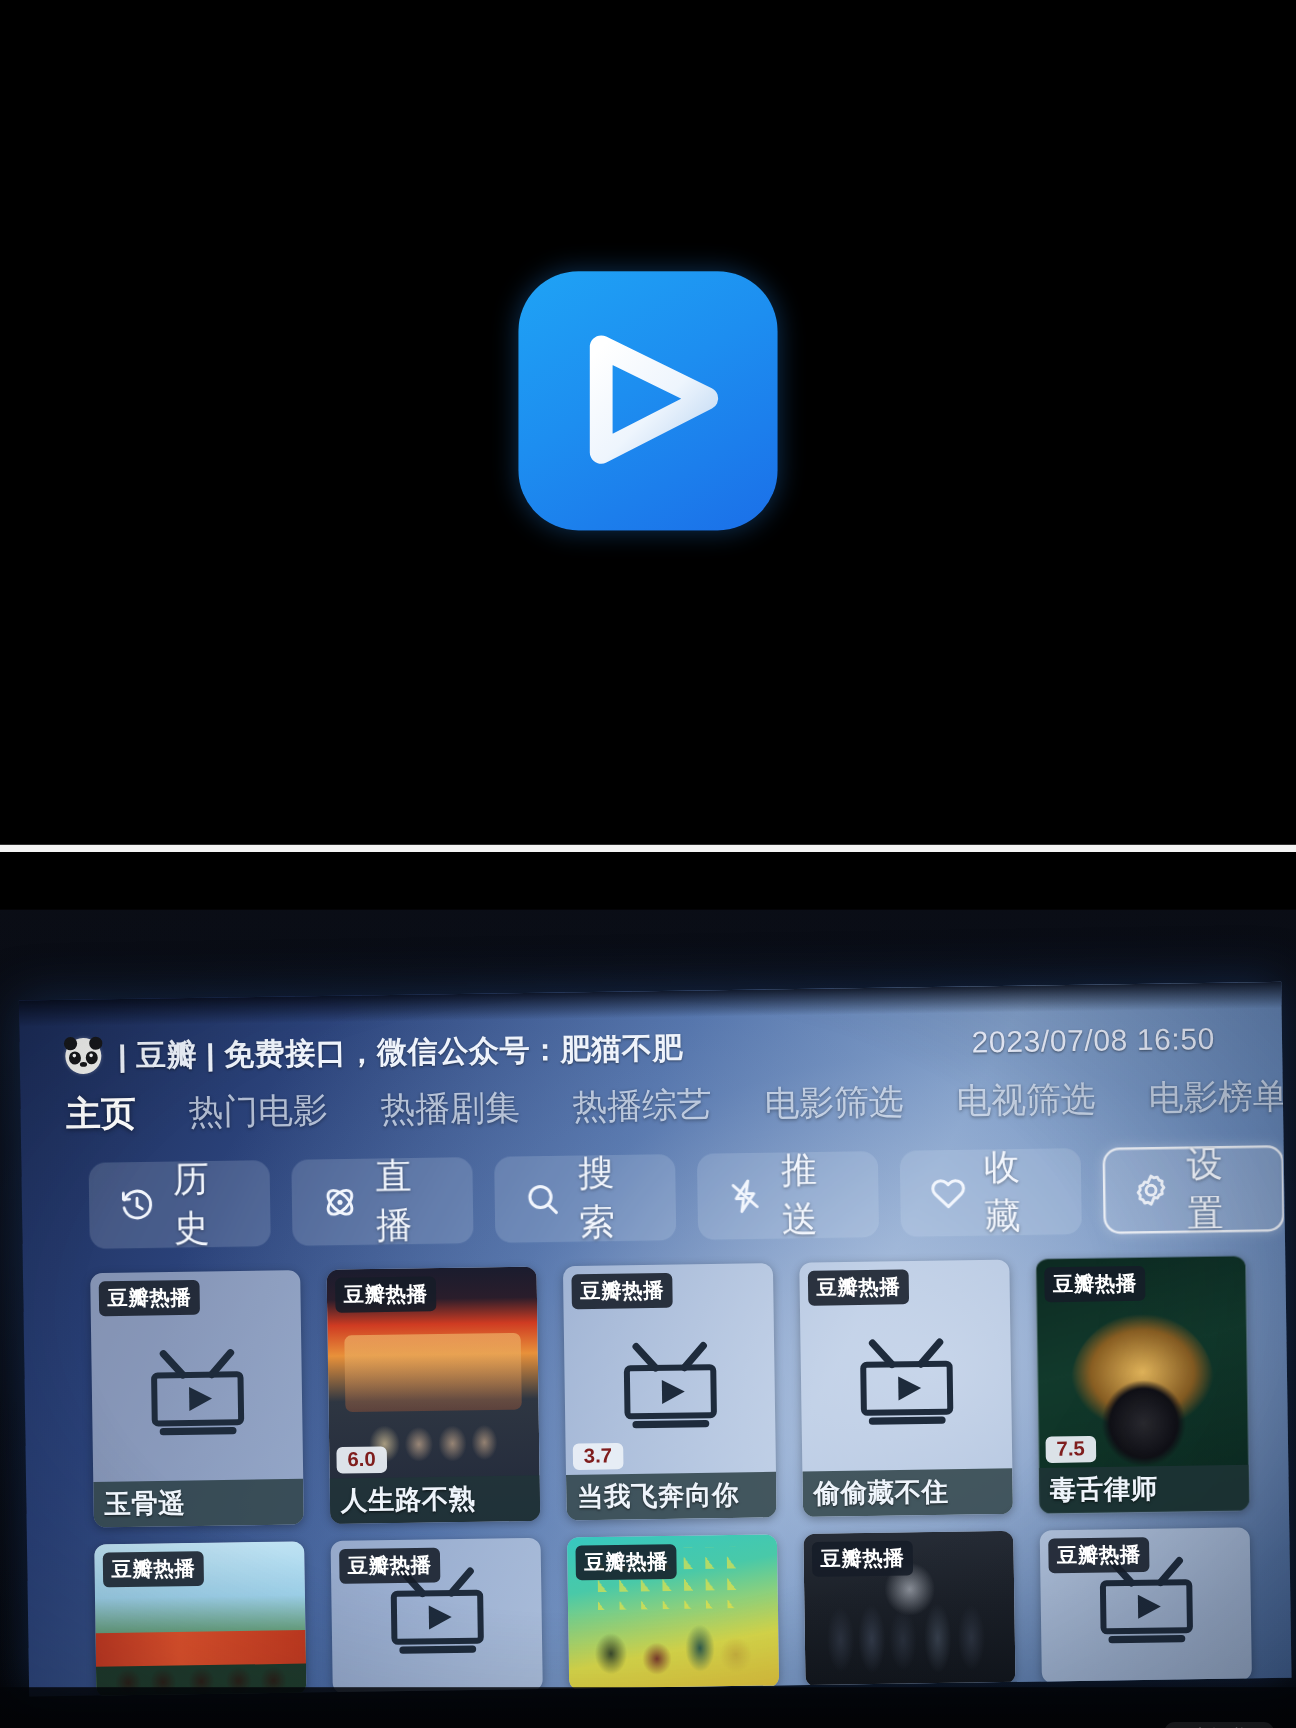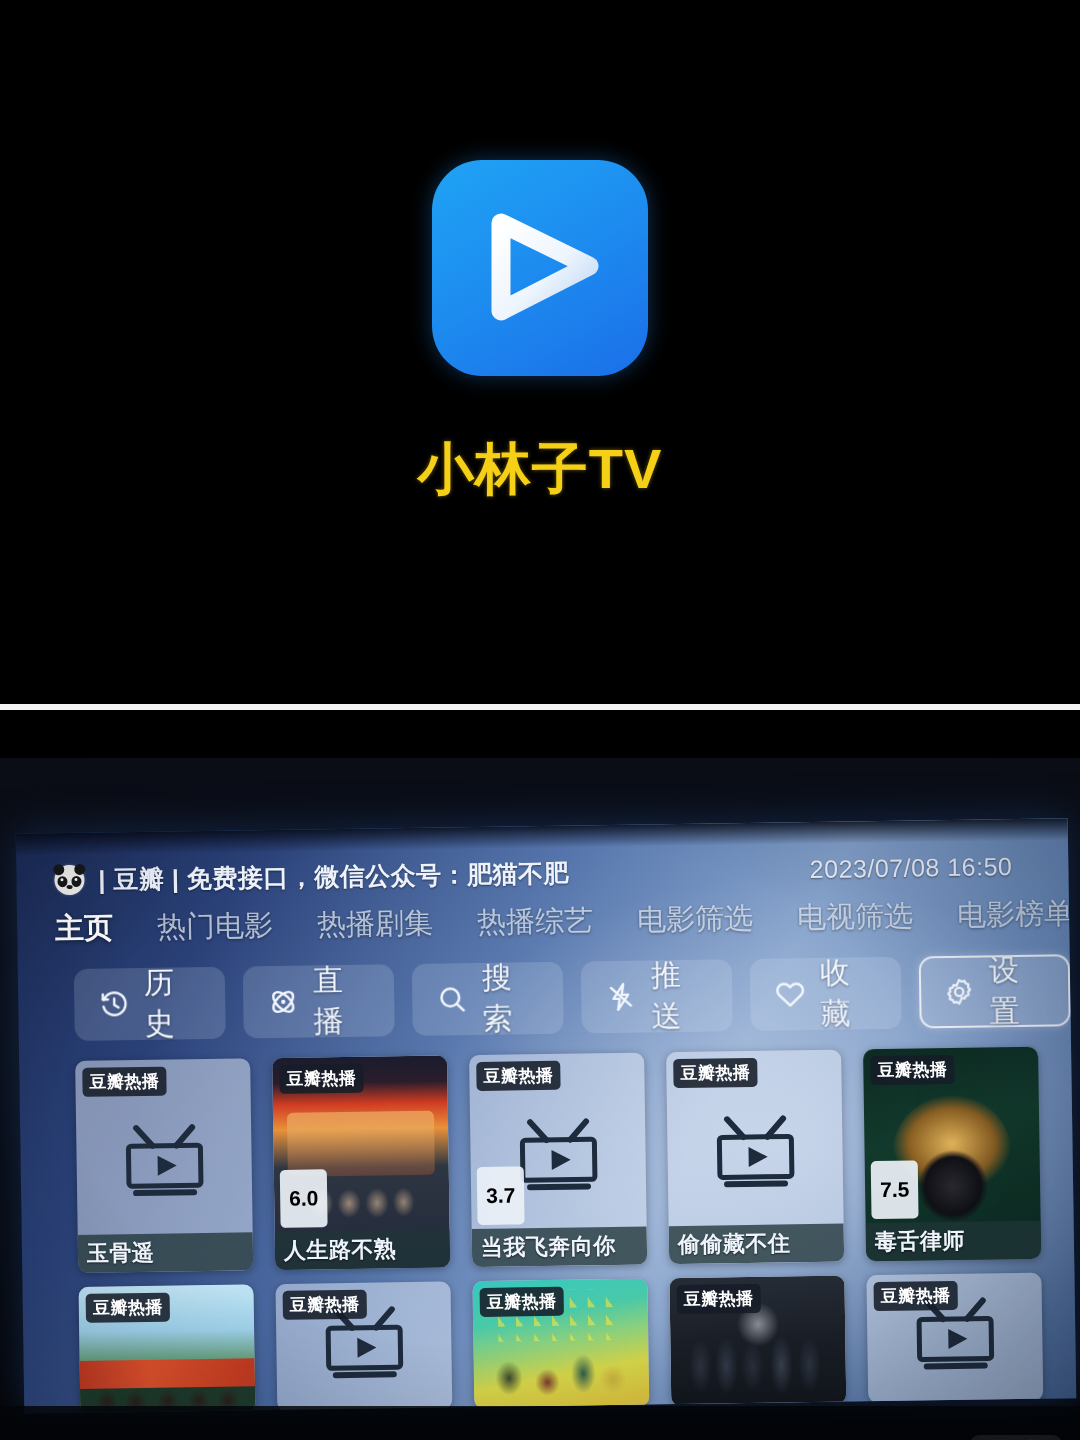--- a/index.html
+++ b/index.html
@@ -146,23 +146,23 @@
   
   .tv-ph { position:absolute; left:50%; top:48%; transform:translate(-50%,-50%); }
   .badge-hot {
     position:absolute; left:7px; top:7px; z-index:3;
     background:rgba(22,28,40,.88); color:#fff;
     font-size:17px; font-weight:bold; letter-spacing:.5px;
     padding:3px 7px; border-radius:5px; white-space:nowrap;
   }
   .badge-rating {
     position:absolute; left:6px; bottom:42px; z-index:3;
-    background:rgba(235,240,246,.93); color:#000000;
-    font-size:21px; font-weight:bold;
-    padding:17px 9px; border-radius:5px;
+    background:rgba(235,240,246,.93); color:#7f1d1d;
+    font-size:17px; font-weight:bold;
+    padding:1px 9px; border-radius:5px;
   }
   .card-title {
     position:absolute; left:0; right:0; bottom:0; z-index:3; height:38px;
     display:flex; align-items:center; padding-left:9px;
     background:rgba(32,52,56,.78);
     color:#eef4fb; font-size:22px; font-weight:bold; letter-spacing:.5px;
     text-shadow:0 1px 2px rgba(0,0,0,.6);
     white-space:nowrap; overflow:hidden;
   }
 
@@ -269,21 +269,20 @@
       <defs>
         <linearGradient id="pg" x1="0" y1="0" x2="1" y2="1">
           <stop offset="0%" stop-color="#ffffff"></stop>
           <stop offset="55%" stop-color="#eef5fd"></stop>
           <stop offset="100%" stop-color="#bcd6f2"></stop>
         </linearGradient>
       </defs>
       <path d="M26 20 L114 63 L26 108 Z" fill="none" stroke="url(#pg)" stroke-width="19" stroke-linejoin="round"></path>
     </svg>
   </div>
-  <div id="app-title">小林子TV</div>
 </div>
 
 <div id="seam"></div>
 
 <div id="photo">
   <div id="room-glow"></div>
 
   <div id="screen">
     <div id="screen-top-shade"></div>
 

